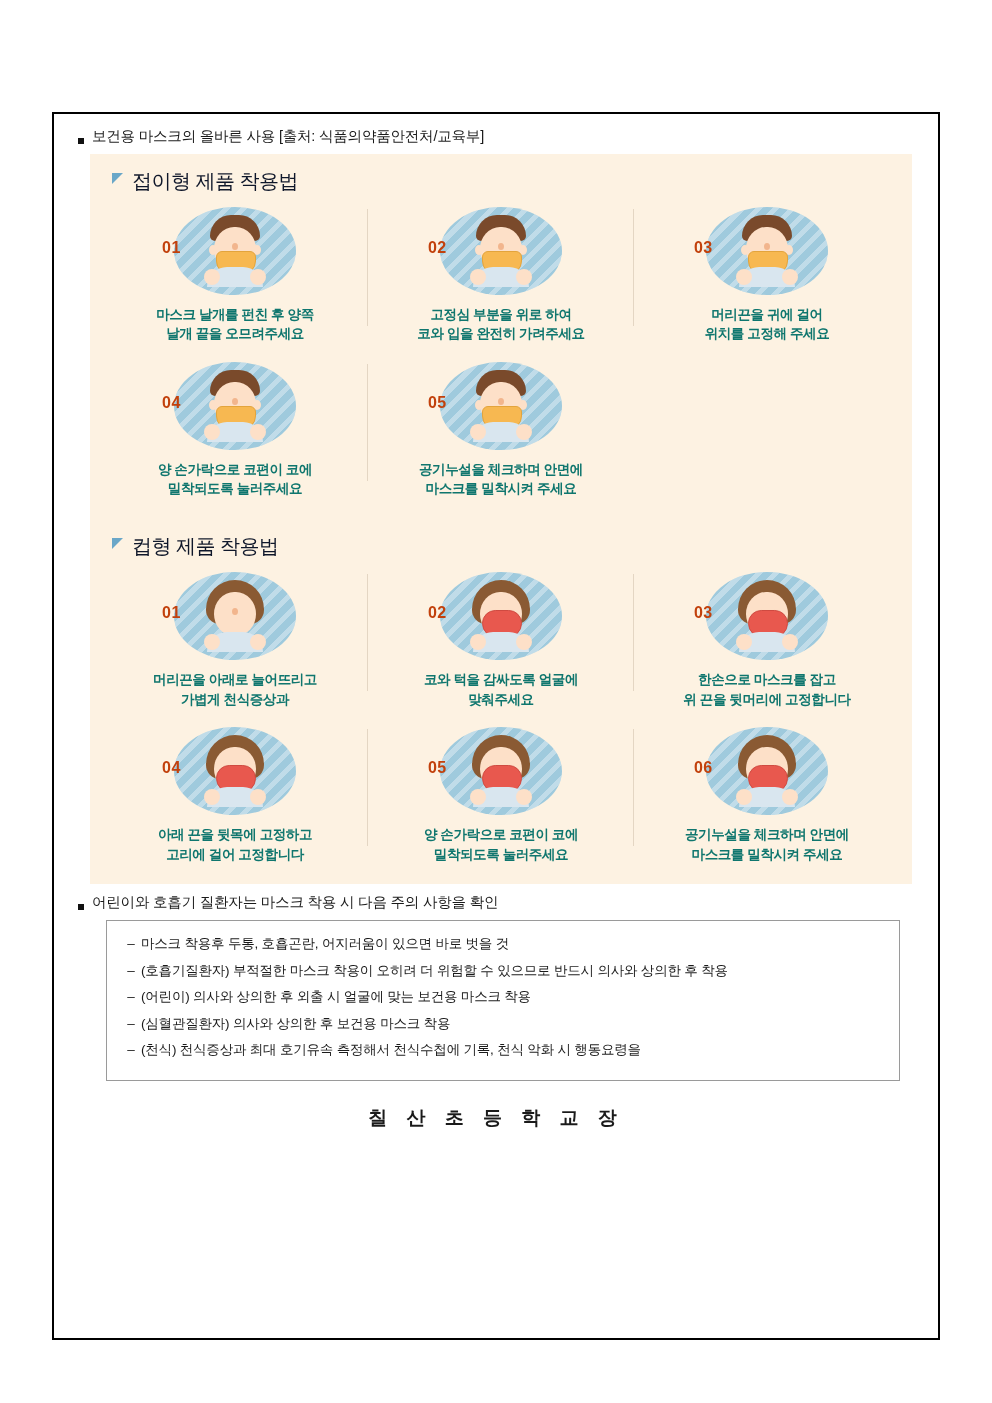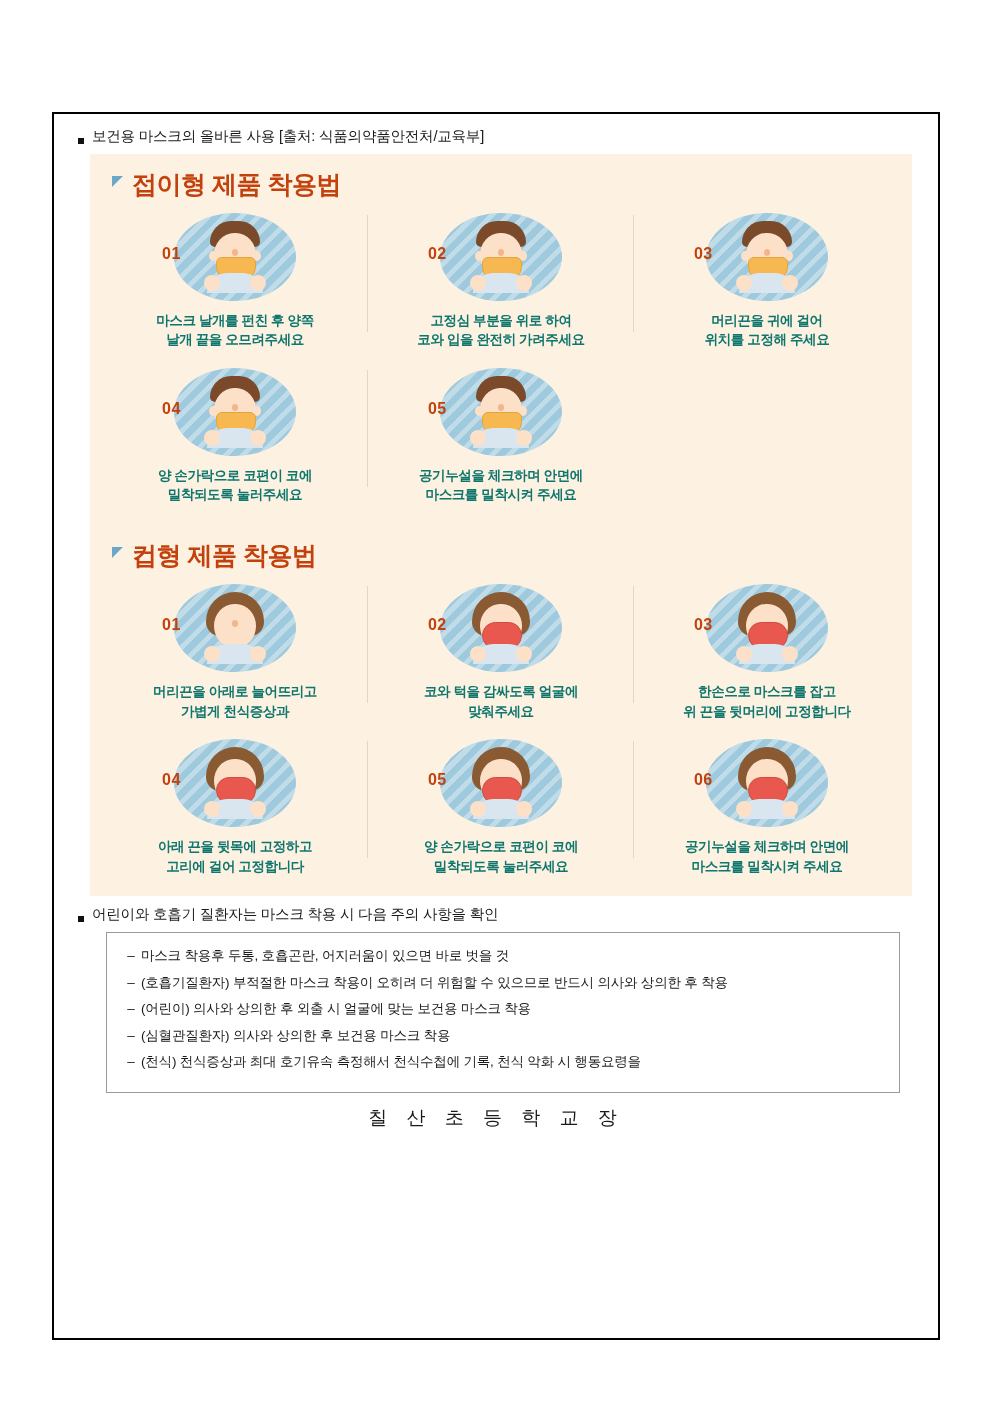--- a/index.html
+++ b/index.html
@@ -63,23 +63,23 @@
     gap: 9px;
     padding: 8px 0 4px 22px;
   }
   .tri {
     width: 0; height: 0;
     border-left: 11px solid #6aa7c8;
     border-bottom: 11px solid transparent;
     margin-top: -6px;
   }
   .sect-title span {
-    font-size: 25px;
-    font-weight: bold;
-    color: #c2410c;
+    font-size: 20px;
+    font-weight: normal;
+    color: #0f172a;
     letter-spacing: -0.5px;
   }
   .grid {
     display: flex;
     flex-wrap: wrap;
     padding: 0 12px;
   }
   .cell {
     width: calc(100% / 3);
     box-sizing: border-box;
@@ -225,23 +225,23 @@
   
   .date {
     text-align: center;
     font-size: 17px;
     letter-spacing: 2px;
     margin-top: 42px;
   }
   .signer {
     text-align: center;
     font-size: 19px;
-    font-weight: normal;
+    font-weight: bold;
     letter-spacing: 7px;
-    margin-top: 12px;
+    margin-top: 24px;
   }
 </style>
 </head>
 <body>
 
 <div class="page">
   <div class="inner">
 
     <div class="bullet-line">
       <div class="bullet-sq"></div>

